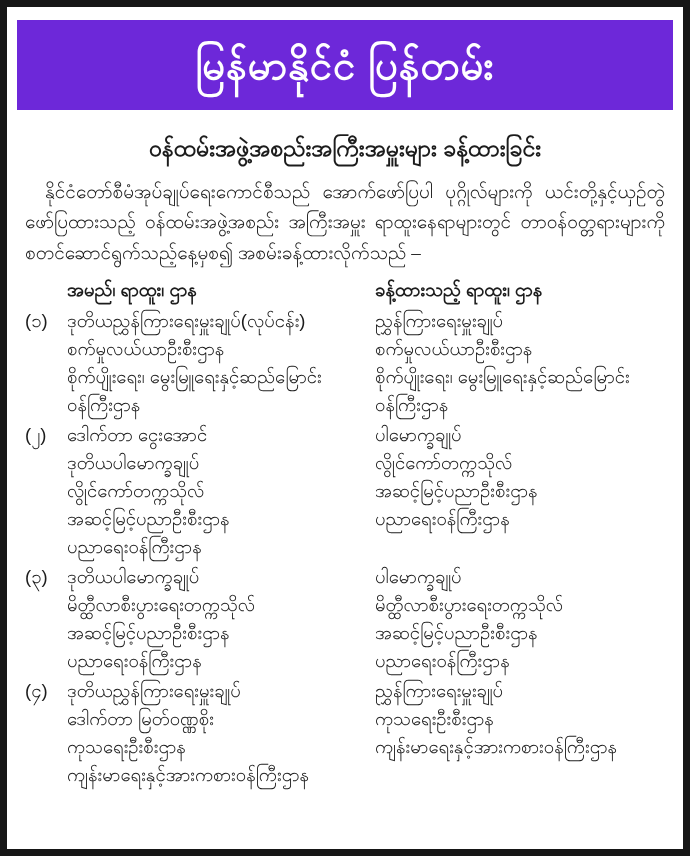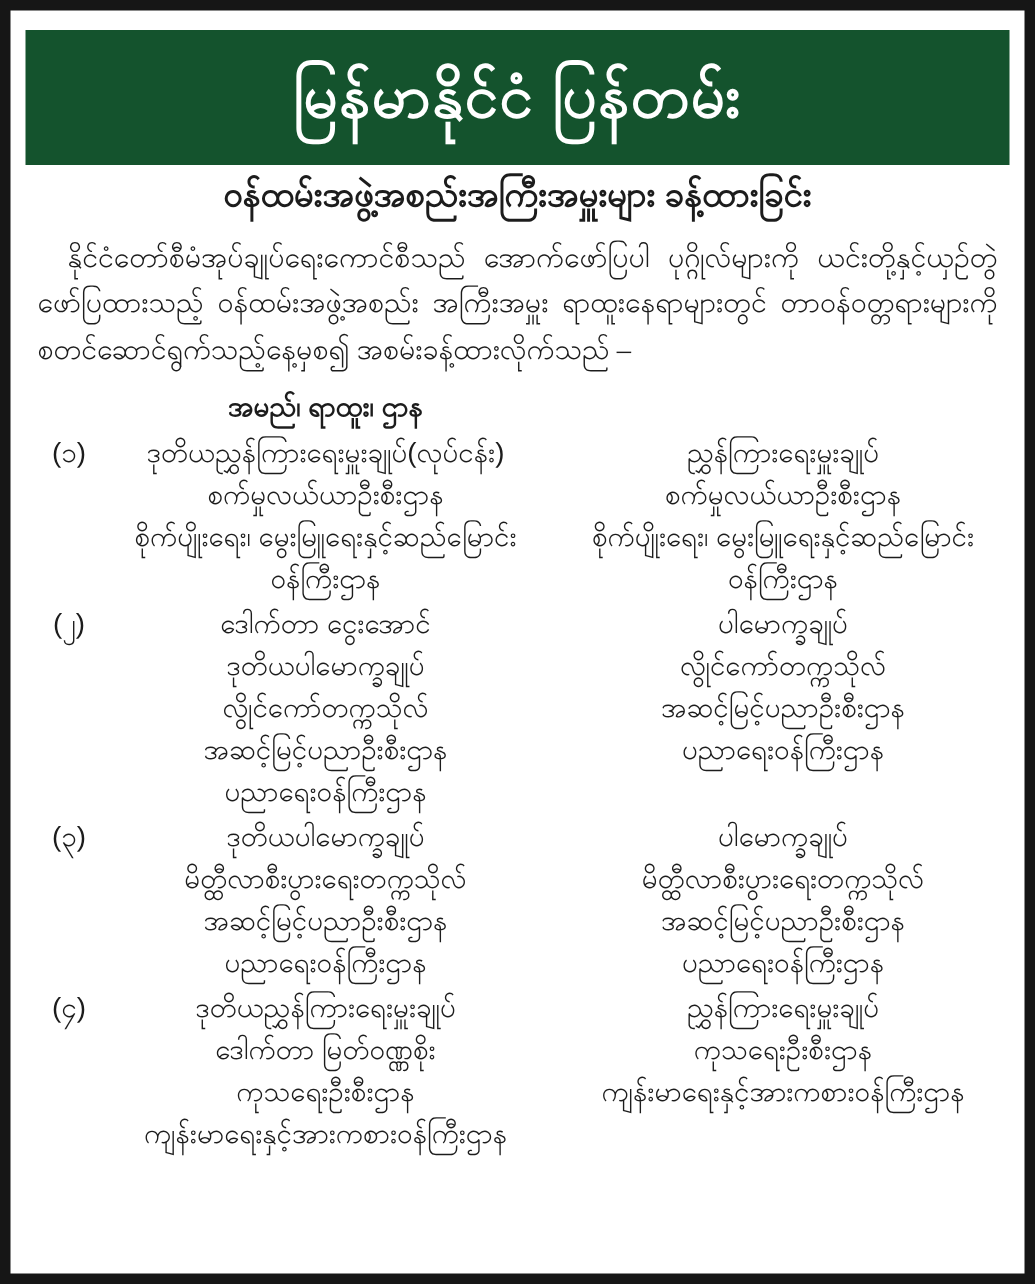--- a/index.html
+++ b/index.html
@@ -14,54 +14,53 @@
       box-sizing: border-box;
       border: 7px solid #161616;
       background: #ffffff;
       color: #1c1c1c;
       font-family: "Liberation Sans", sans-serif;
       overflow: hidden;
     }
     .banner {
       margin: 13px 10px 0 10px;
       height: 90px;
-      background: #14532d;
+      background: #6d28d9;
       display: flex;
       align-items: center;
       justify-content: center;
     }
     .banner-title {
       color: #ffffff;
       font-weight: bold;
       font-size: 40px;
       line-height: 1.1;
       letter-spacing: 1px;
     }
     .heading {
-      margin: 4px 12px 0 12px;
+      margin: 23px 12px 0 12px;
       text-align: center;
       font-size: 23px;
       font-weight: bold;
     }
     .intro {
       margin: 10px 18px 0 18px;
       font-size: 19px;
       line-height: 1.6;
       text-align: justify;
       text-indent: 20px;
       font-family: Liberation Serif, serif;
     }
     .listing {
       margin: 8px 14px 0 18px;
       font-size: 18.5px;
     }
     .row {
       display: flex;
       align-items: flex-start;
-      text-align: center;
     }
     .header-row {
       font-weight: bold;
       margin-bottom: 3px;
     }
     .num {
       width: 42px;
       flex: none;
       line-height: 28px;
     }
@@ -91,20 +90,21 @@
 
   <div class="heading">ဝန်ထမ်းအဖွဲ့အစည်းအကြီးအမှူးများ ခန့်ထားခြင်း</div>
 
   <p class="intro">နိုင်ငံတော်စီမံအုပ်ချုပ်ရေးကောင်စီသည် အောက်ဖော်ပြပါ ပုဂ္ဂိုလ်များကို ယင်းတို့နှင့်ယှဉ်တွဲ ဖော်ပြထားသည့် ဝန်ထမ်းအဖွဲ့အစည်း အကြီးအမှူး ရာထူးနေရာများတွင် တာဝန်ဝတ္တရားများကို စတင်ဆောင်ရွက်သည့်နေ့မှစ၍ အစမ်းခန့်ထားလိုက်သည် –</p>
 
   <div class="listing">
 
     <div class="row header-row">
       <div class="num"></div>
       <div class="cell-left line">အမည်၊ ရာထူး၊ ဌာန</div>
+      <div class="cell-right line">ခန့်ထားသည့် ရာထူး၊ ဌာန</div>
     </div>
 
     <div class="row entry">
       <div class="num">(၁)</div>
       <div class="cell-left">
         <div class="line">ဒုတိယညွှန်ကြားရေးမှူးချုပ်(လုပ်ငန်း)</div>
         <div class="line">စက်မှုလယ်ယာဦးစီးဌာန</div>
         <div class="line">စိုက်ပျိုးရေး၊ မွေးမြူရေးနှင့်ဆည်မြောင်း</div>
         <div class="line">ဝန်ကြီးဌာန</div>
       </div>

